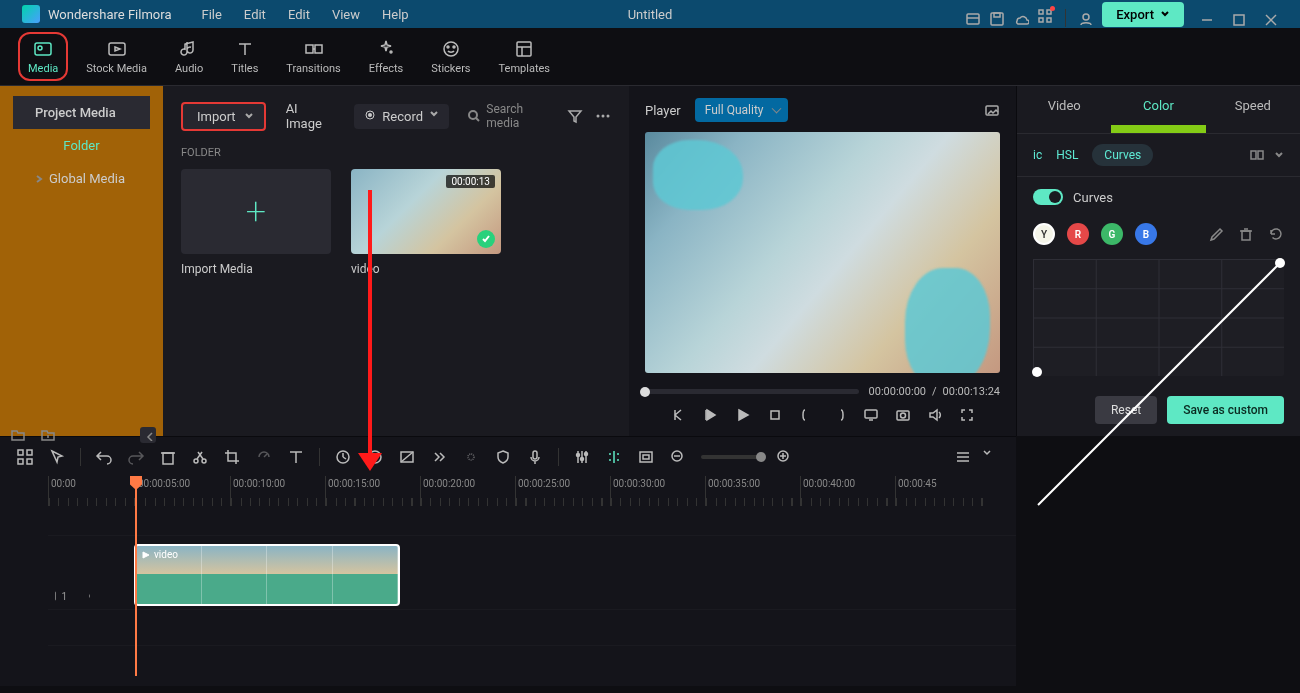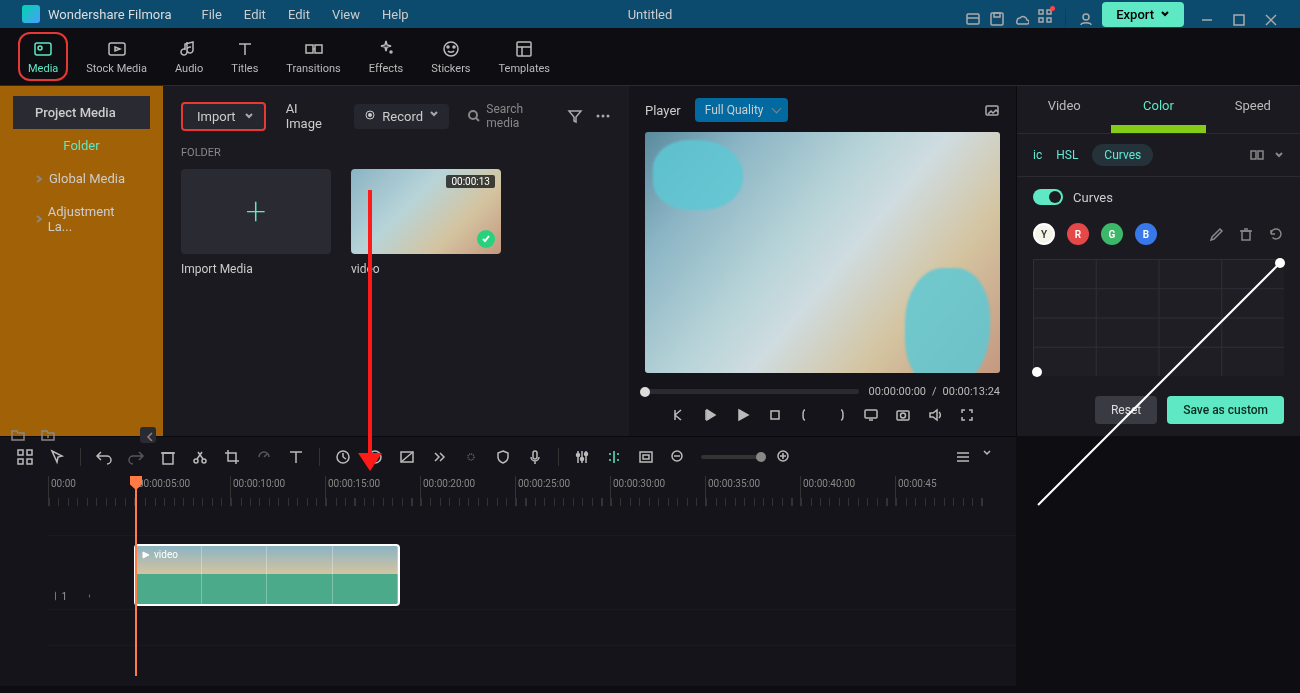--- a/index.html
+++ b/index.html
@@ -244,26 +244,20 @@
       </div>
     <div class="side-item teal">
         <span>Folder</span>
       </div>
     <div class="side-item">
         <svg class="chev">
           <path d="M2 1l4 3-4 3"></path>
         </svg>
         <span>Global Media</span>
       </div>
-    <div class="side-item">
-        <svg class="chev">
-          <path d="M2 1l4 3-4 3"></path>
-        </svg>
-        <span>Adjustment La...</span>
-      </div>
   </div>
 
   <div class="content">
     <div class="toolbar2">
       <div class="import-btn">
           <span>Import</span>
           <svg width="10" height="10" stroke="#aaa" fill="none" stroke-width="2">
             <path d="M2 3l3 3 3-3"></path>
           </svg>
         </div>

